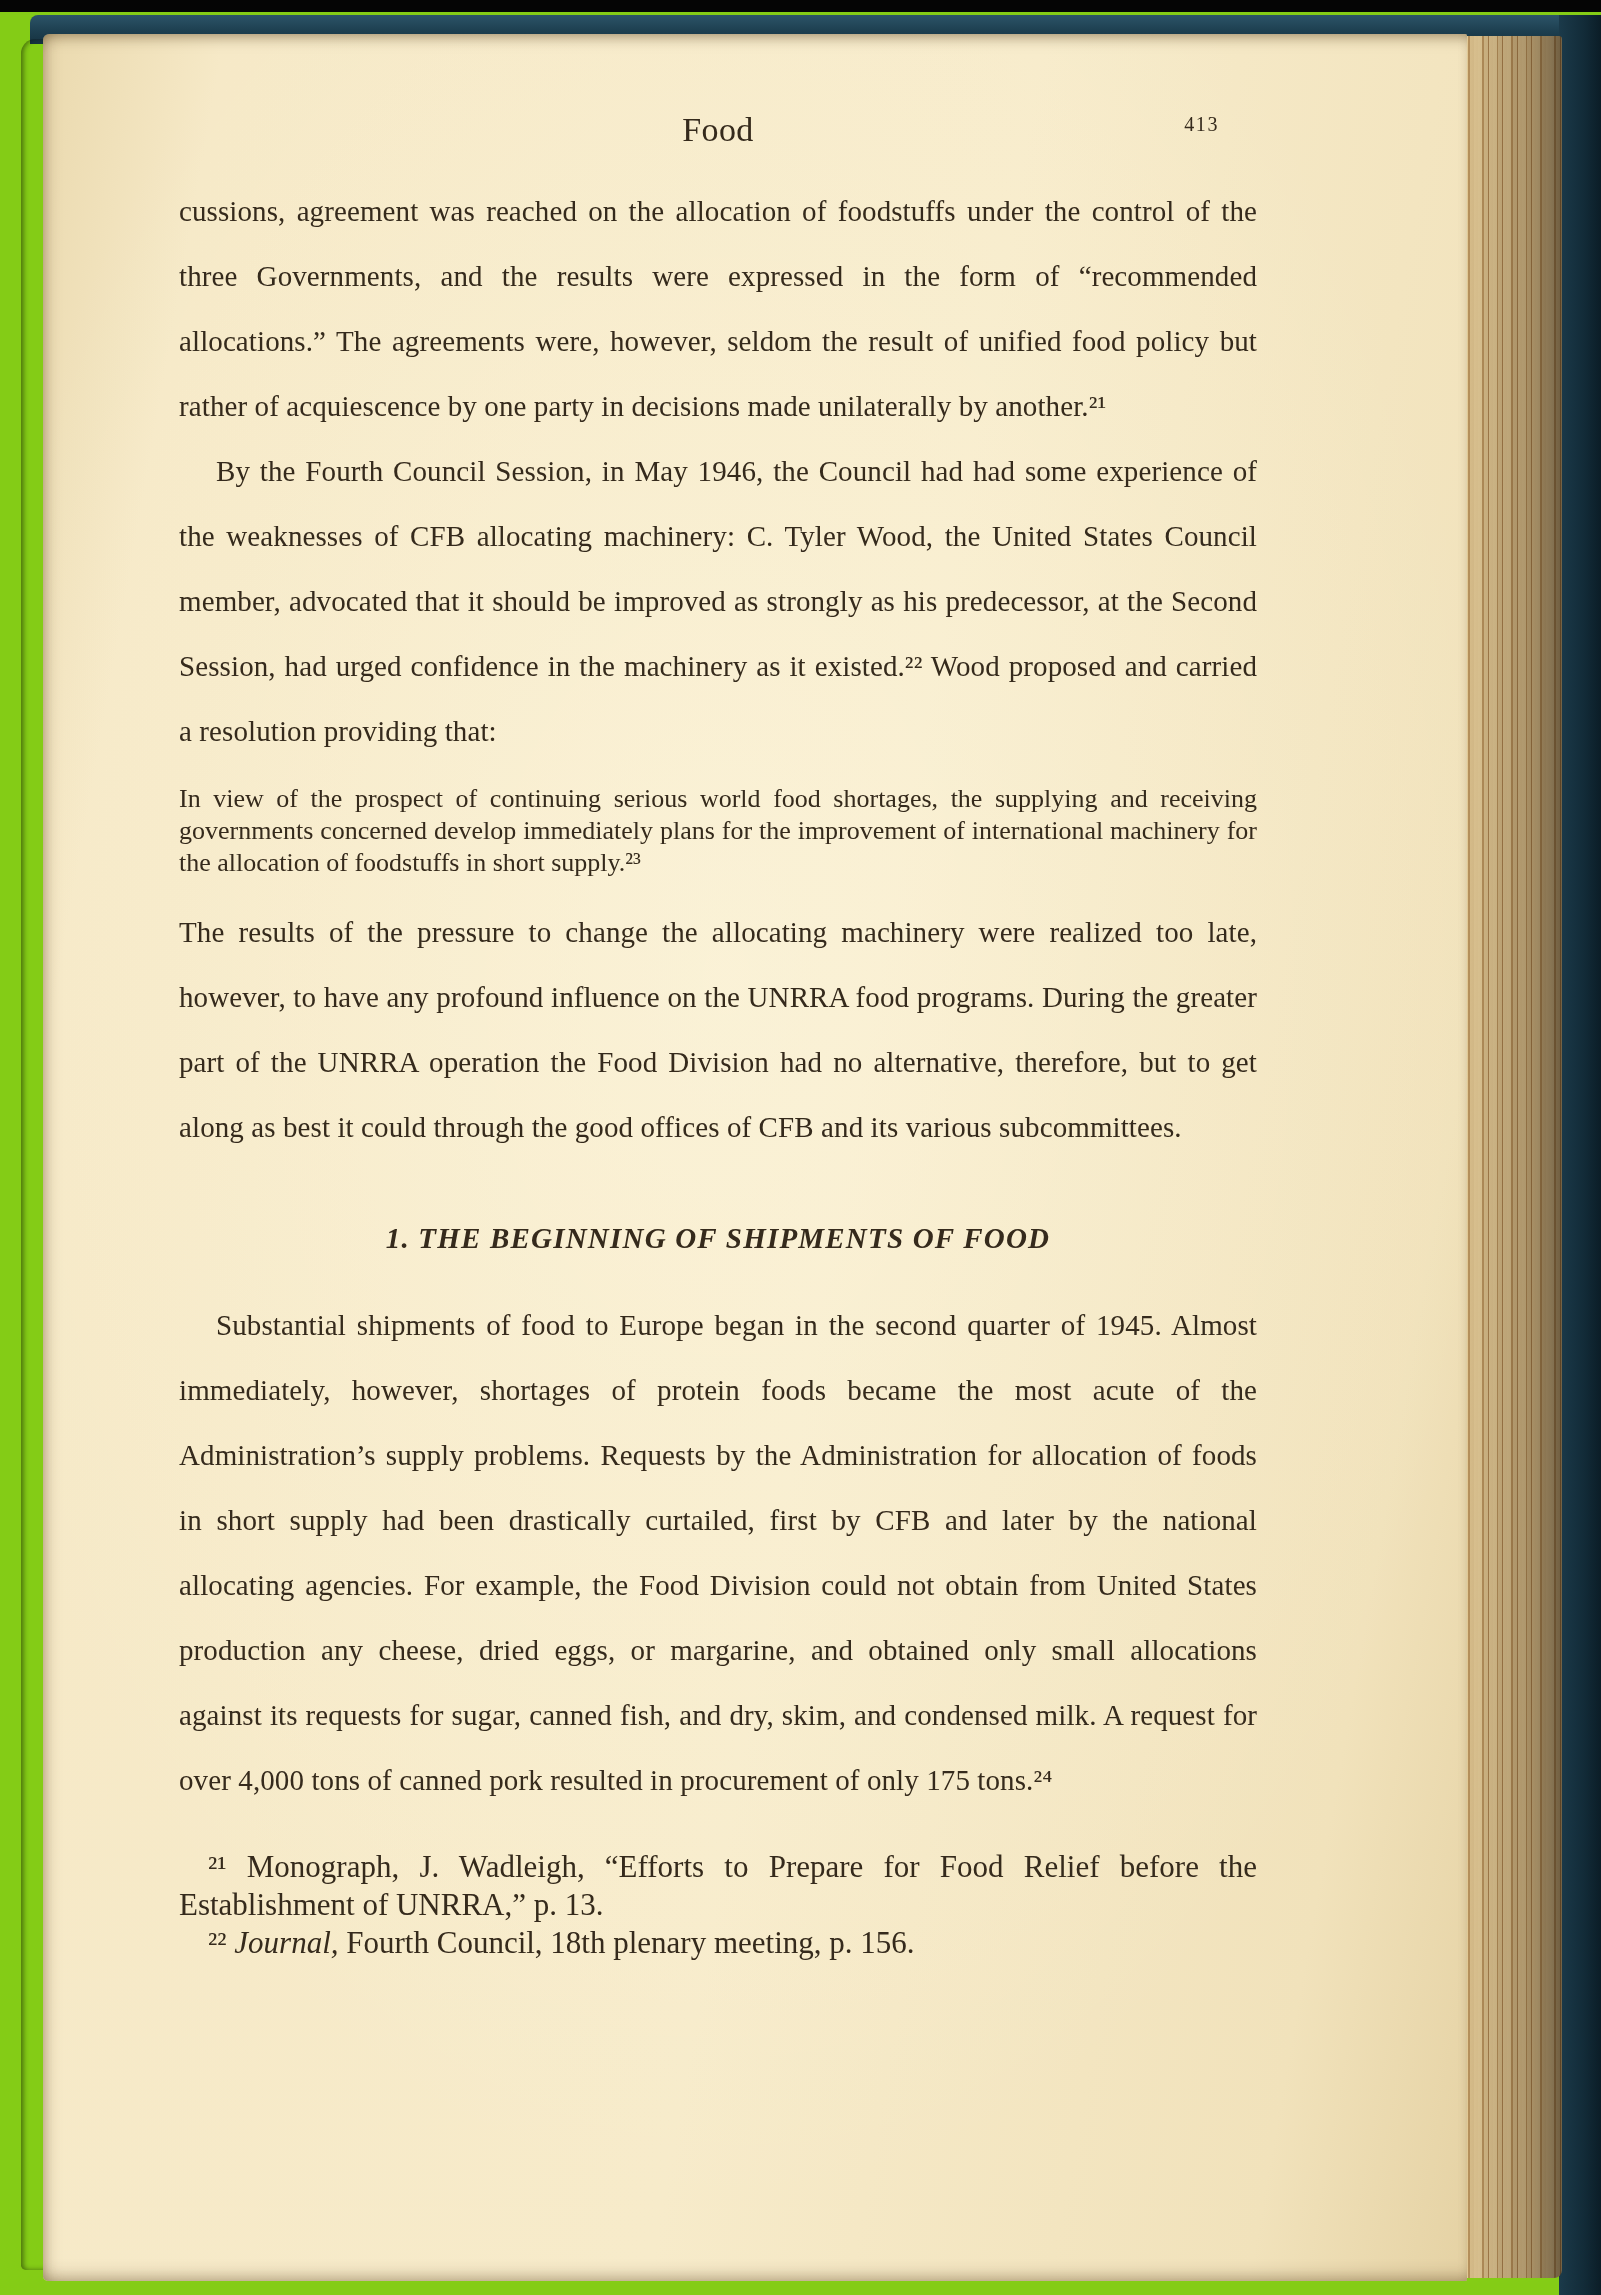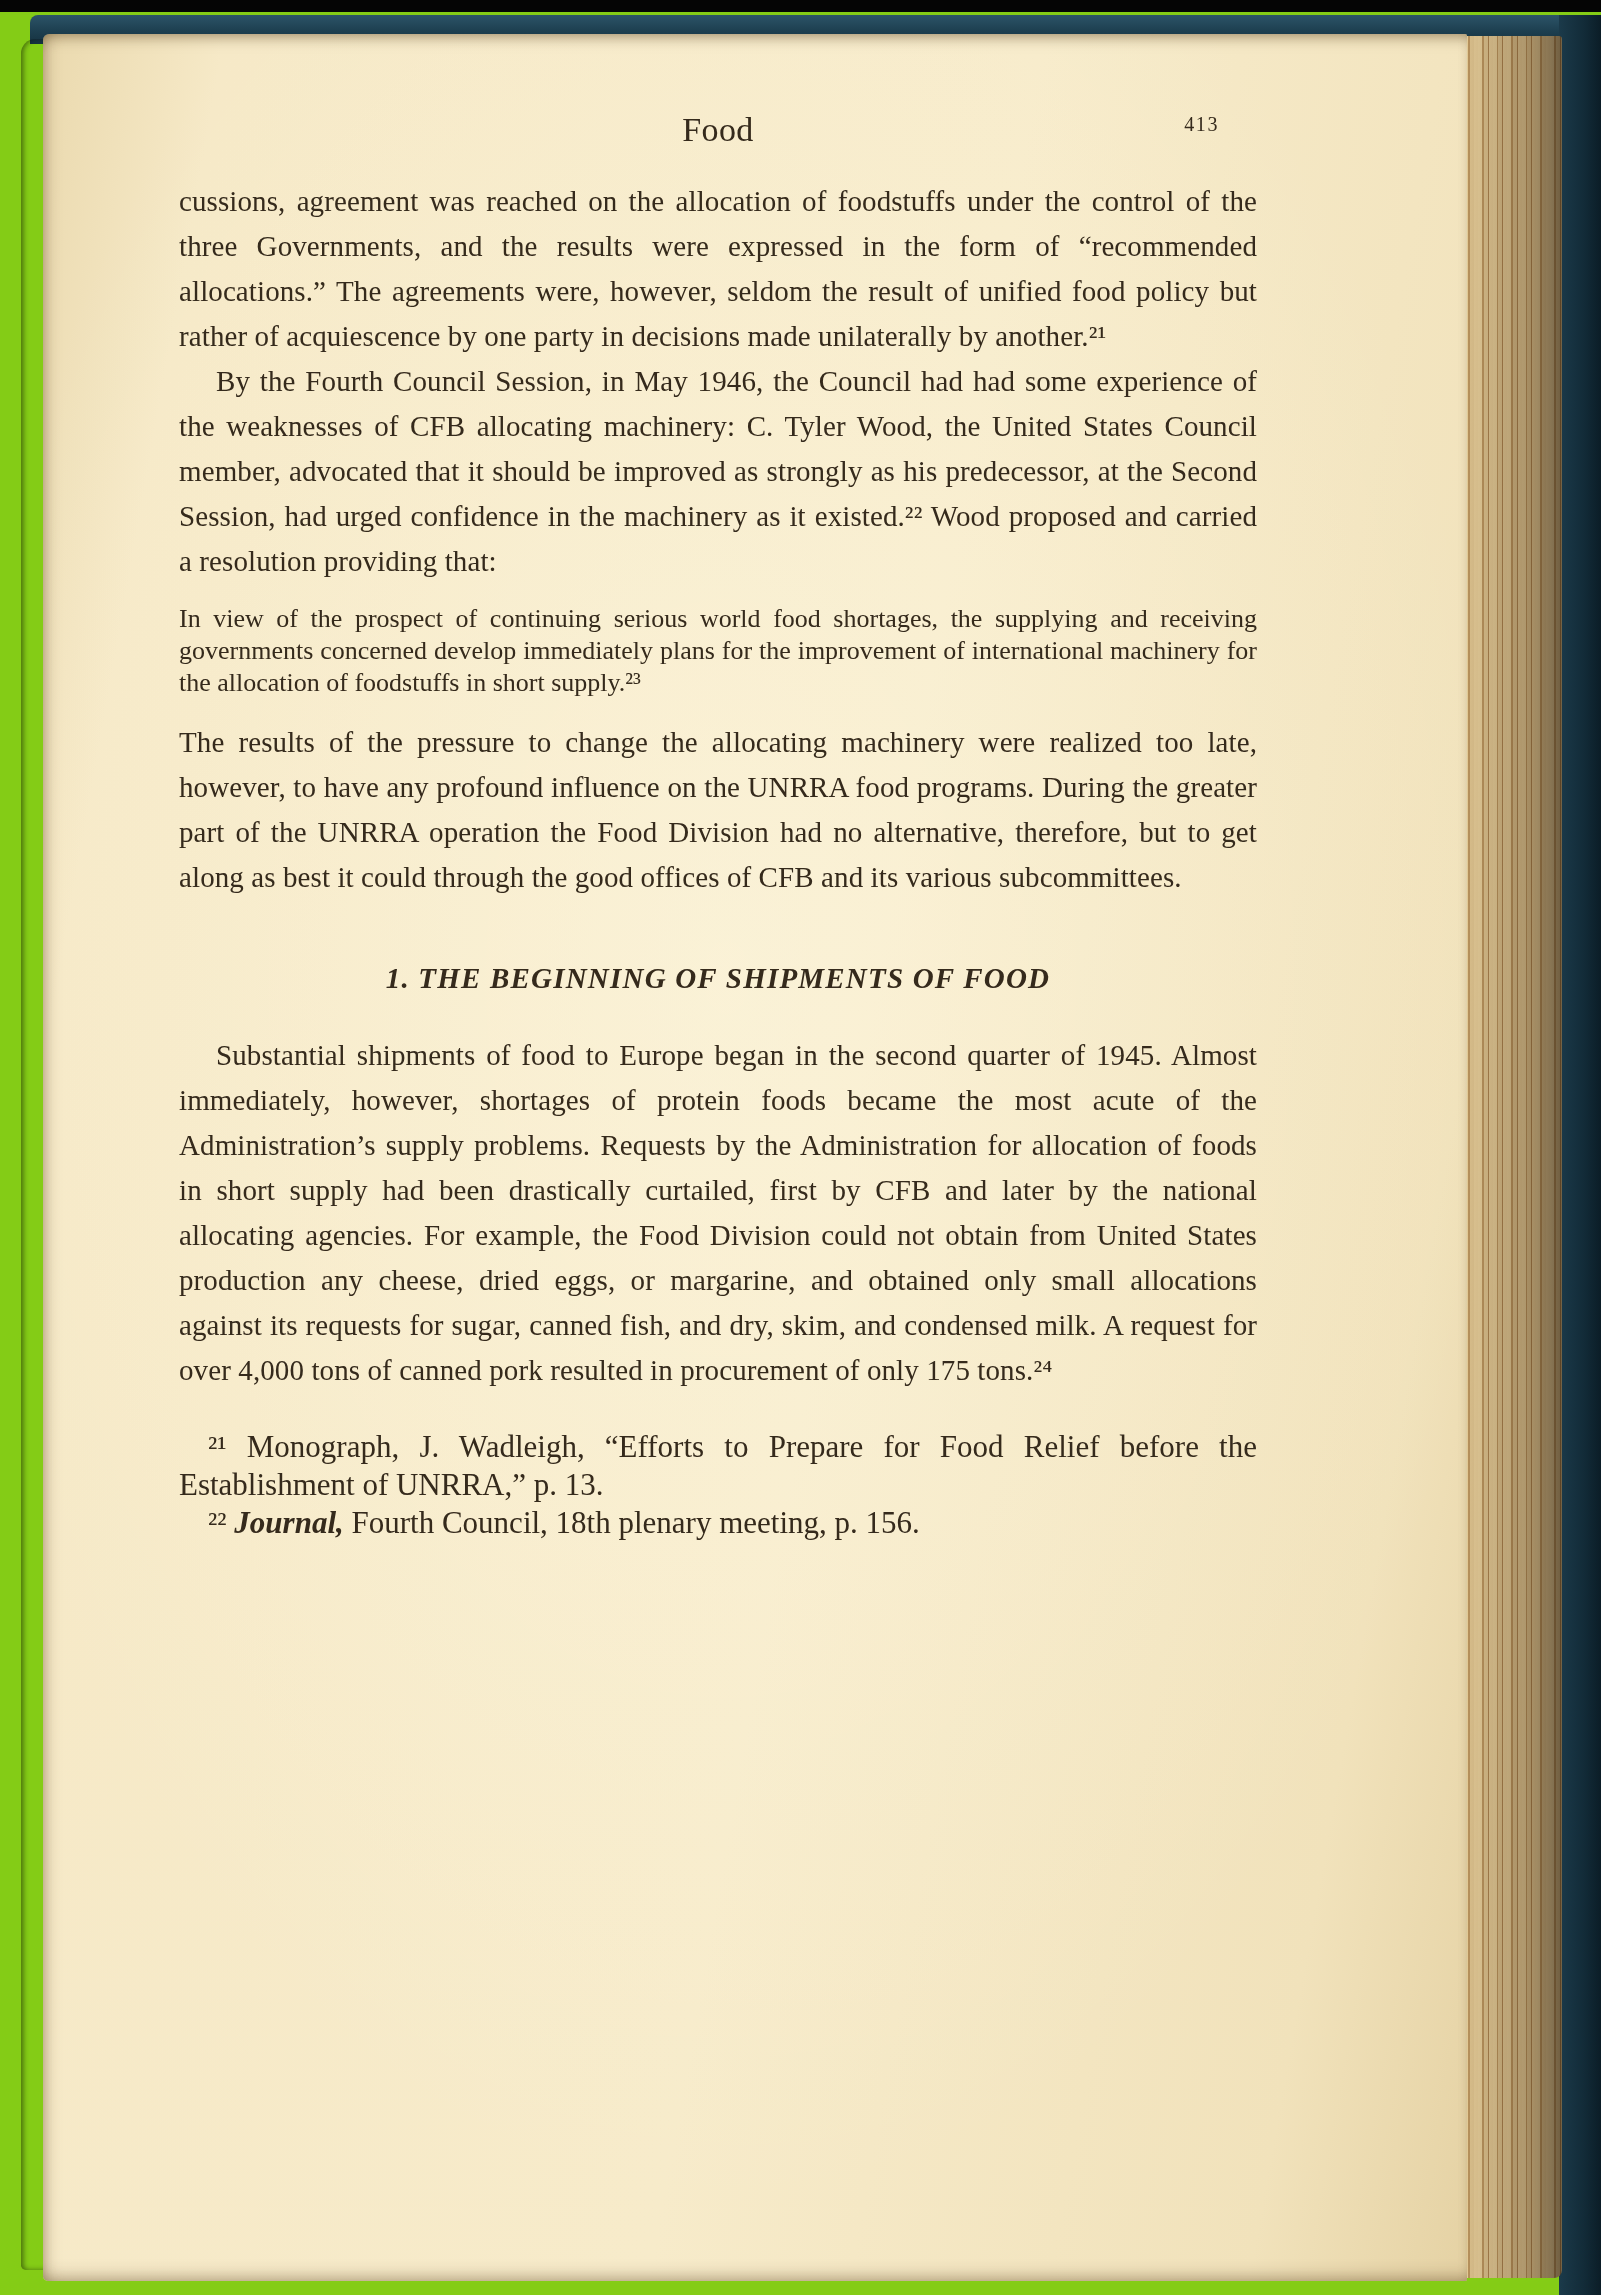--- a/index.html
+++ b/index.html
@@ -72,41 +72,41 @@
   .running-title {
     position: absolute; left: 0; right: 0; text-align: center;
     font-size: 34px; letter-spacing: 0.4px;
   }
   .running-pagenum {
     position: absolute; right: 38px; top: 1.6px;
     font-size: 20px; letter-spacing: 1.6px;
   }
 
   .body-par {
-    font-size: 29px; line-height: 45px; text-align: justify;
+    font-size: 29px; line-height: 65px; text-align: justify;
     letter-spacing: 0.1px;
   }
   .indent { text-indent: 37px; }
 
   .block-quote {
     font-size: 26px; line-height: 32px; text-align: justify;
     margin: 19px 0 21px 0;
   }
 
   .section-heading {
     font-style: italic; font-size: 29px; text-align: center;
     letter-spacing: 1.2px; margin: 62px 0 38px 0;
   }
 
   .footnotes { margin-top: 35px; }
   .footnote {
     font-size: 31px; line-height: 38px; text-align: justify;
     text-indent: 29px;
   }
-  .fn-italic { font-style: italic; font-weight: bold; }
+  .fn-italic { font-style: italic; }
 </style>
 </head>
 <body>
 
 <div class="scene">
 
   <div class="cover-top"></div>
   <div class="cover-right"></div>
   <div class="page-stack-left"></div>
   <div class="fore-edge"></div>

